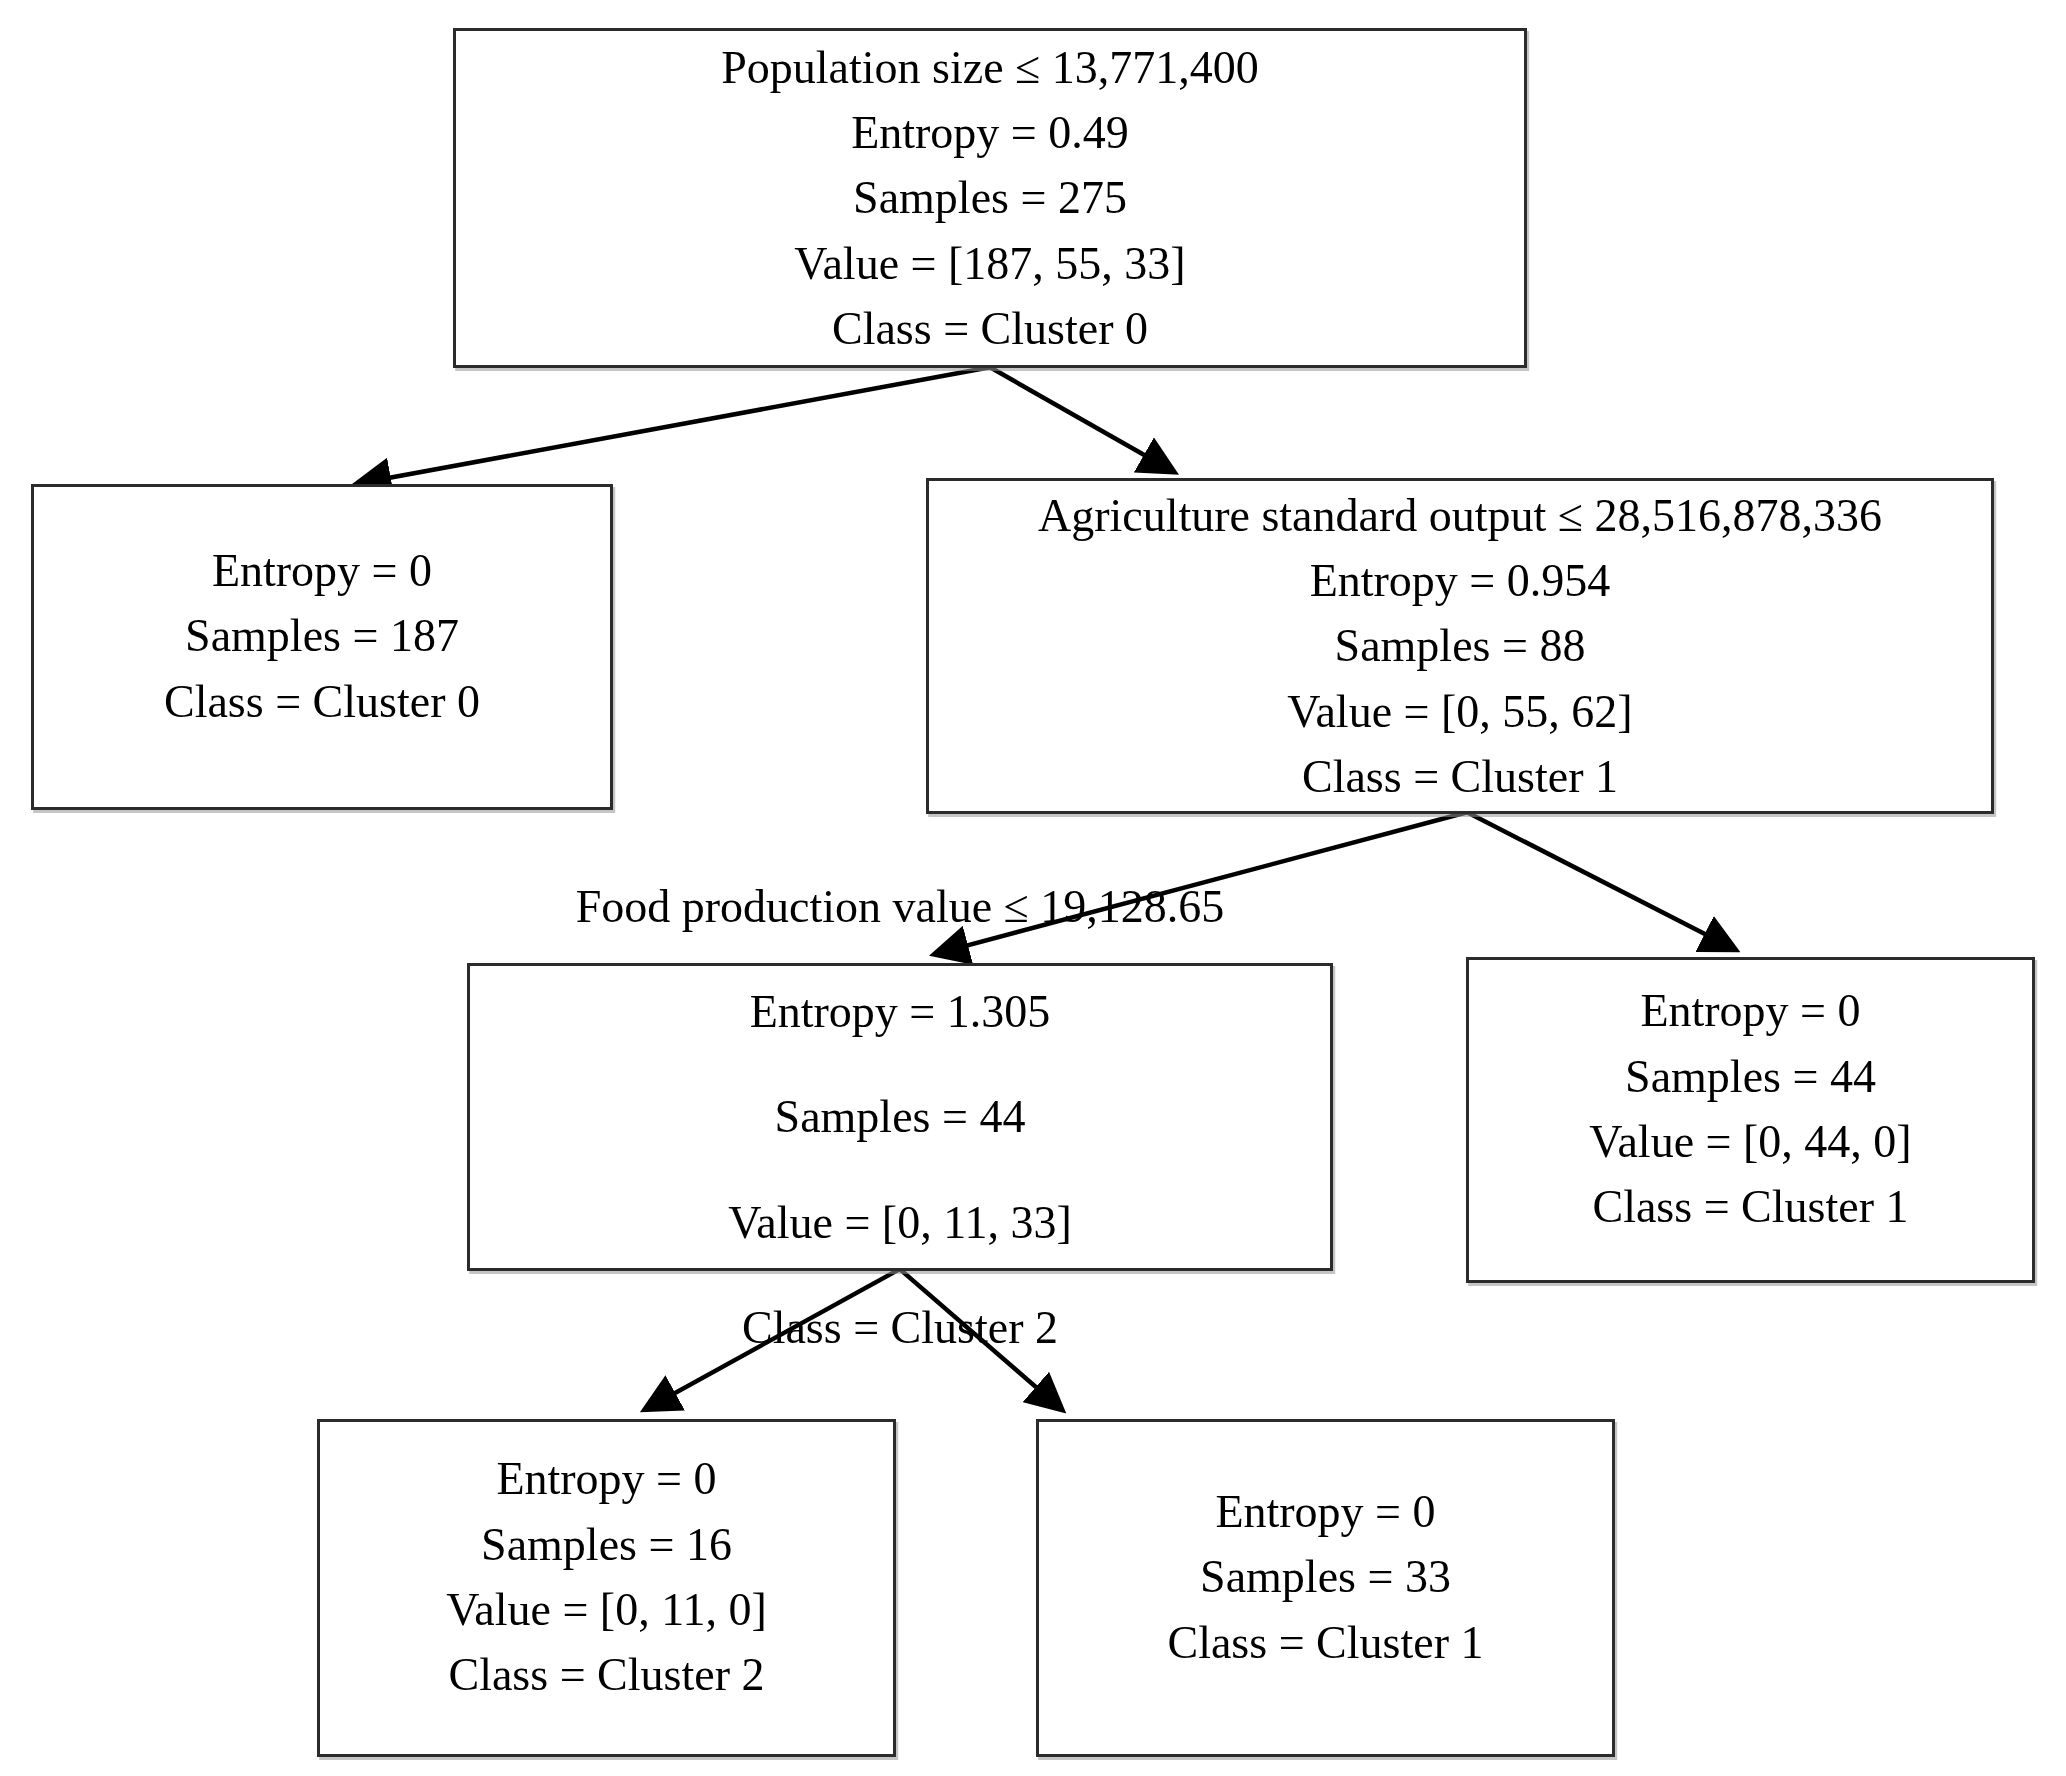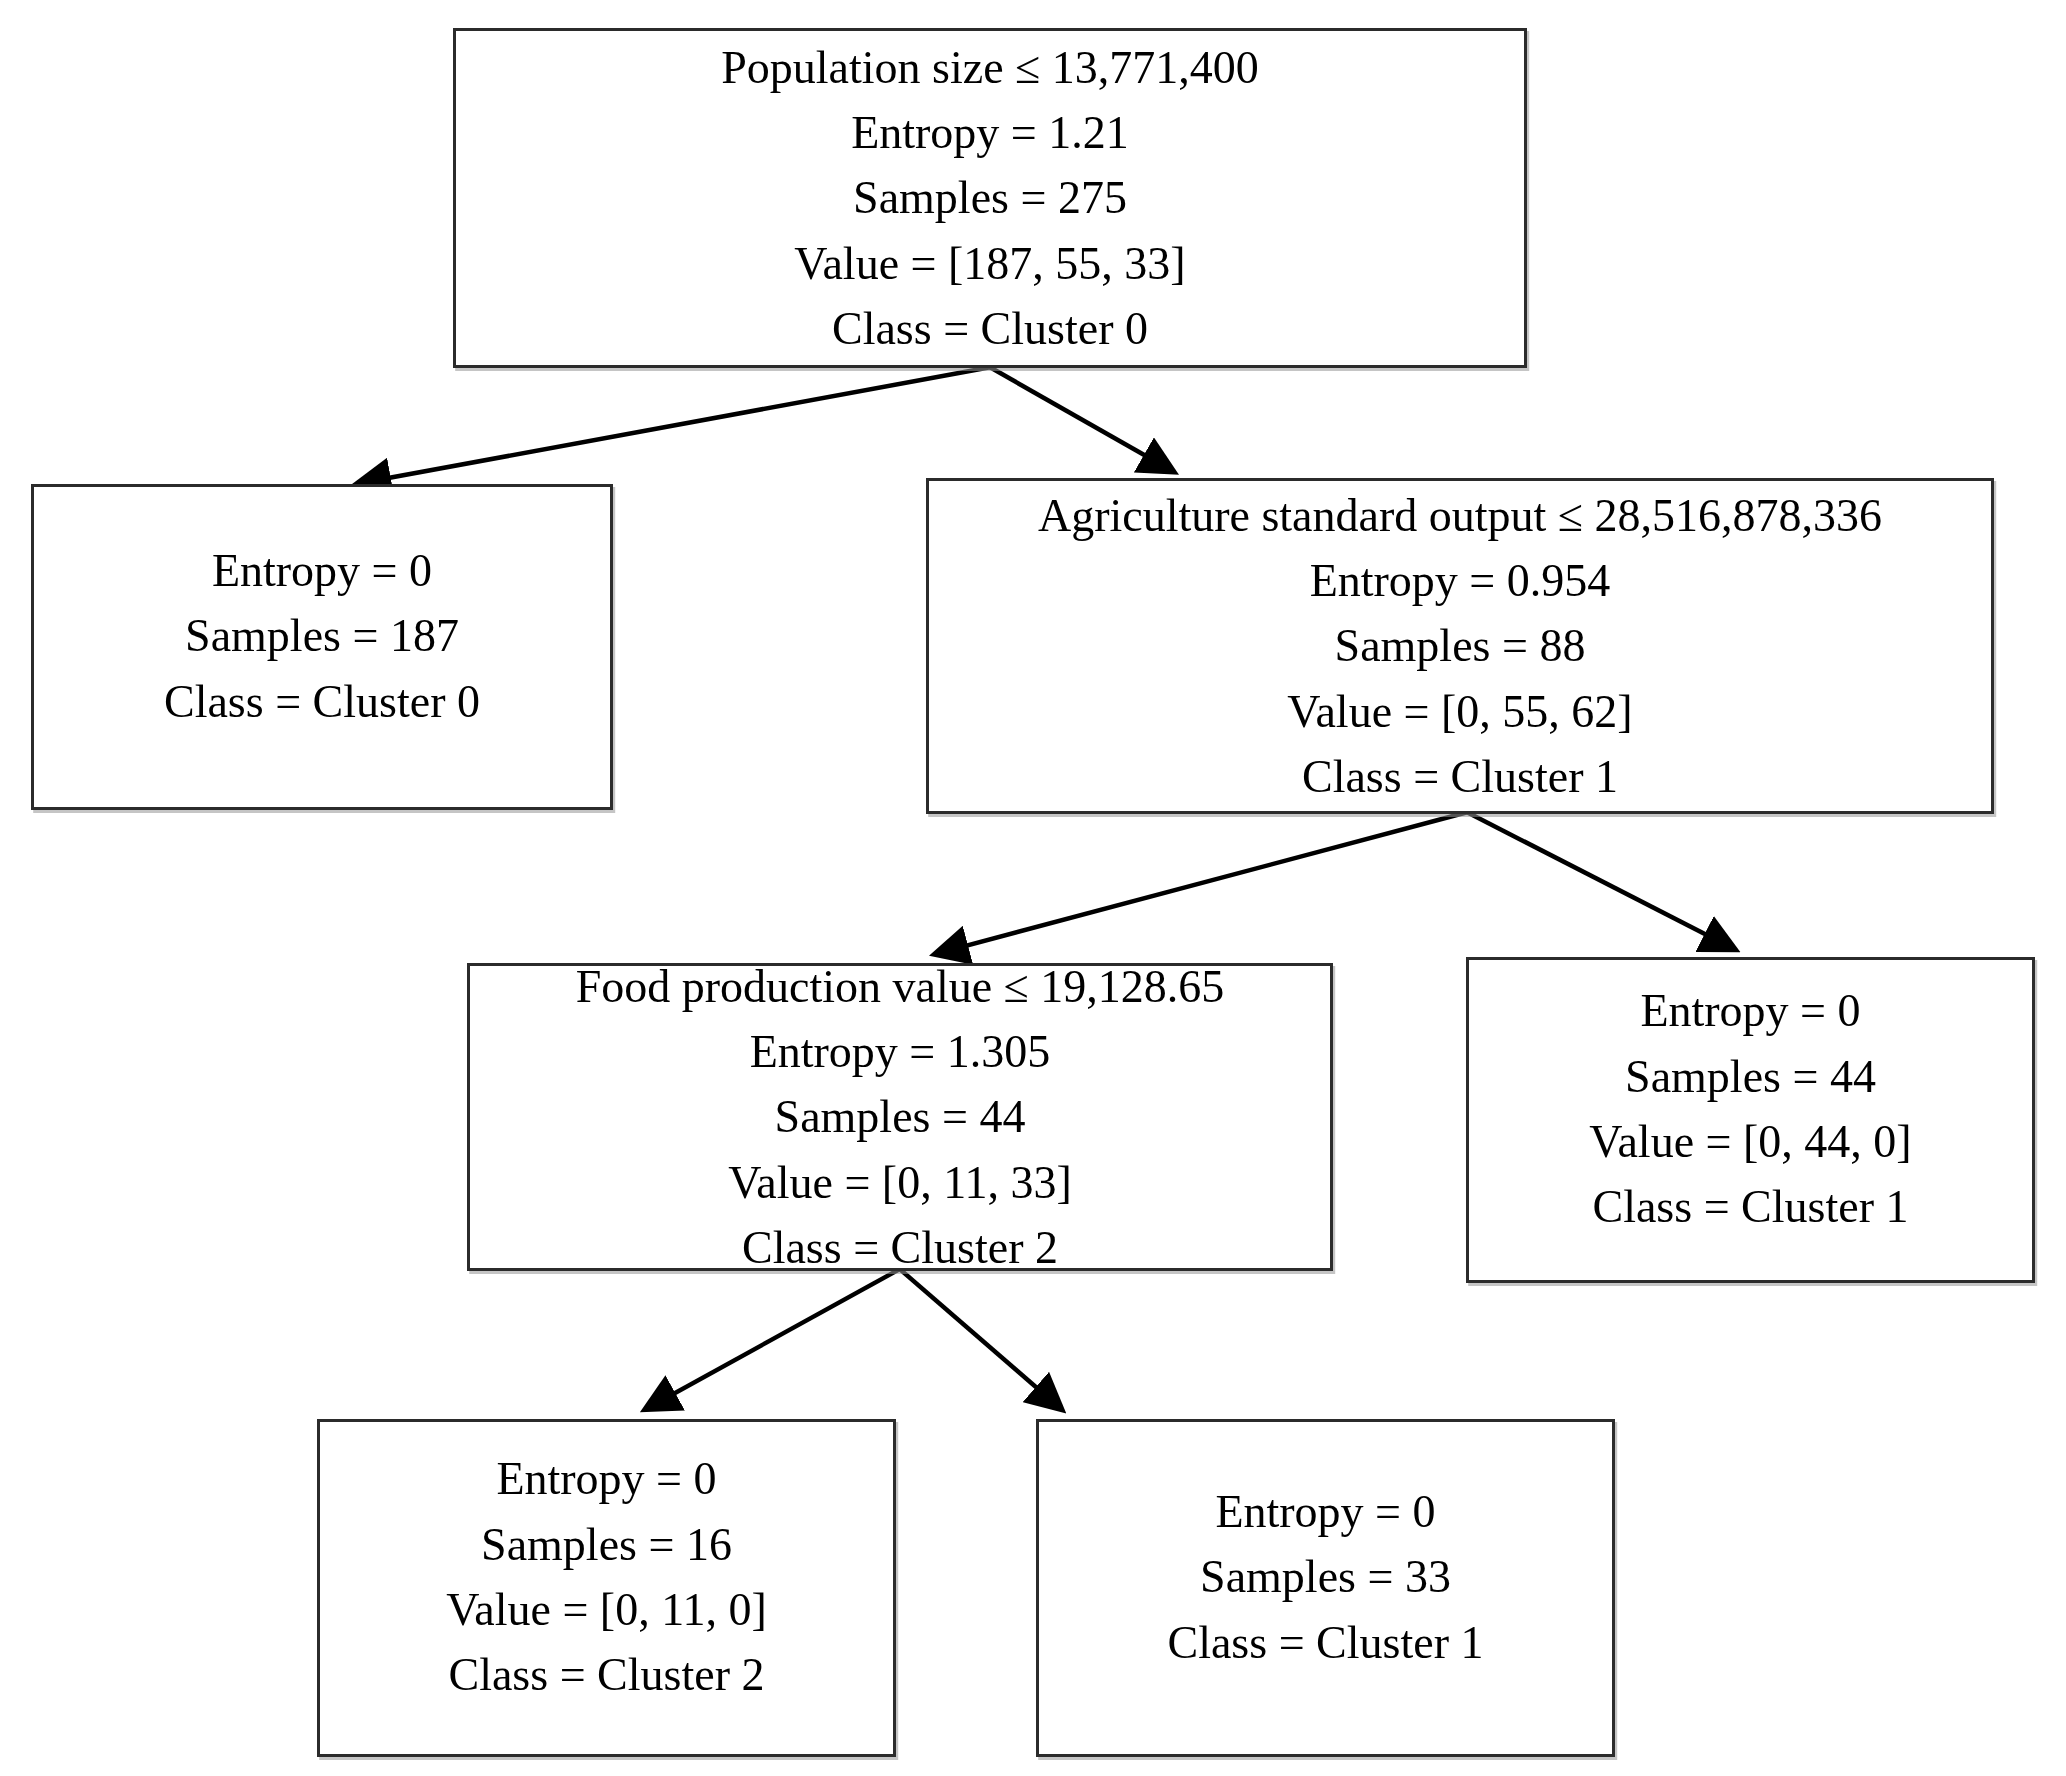--- a/index.html
+++ b/index.html
@@ -66,41 +66,41 @@
     <line x1="1326" y1="492" x2="478" y2="648" marker-end="url(#arrow)" stroke-width="8"></line>
     <line x1="1326" y1="492" x2="1572" y2="632" marker-end="url(#arrow)"></line>
     <line x1="1965" y1="1088" x2="1252" y2="1278" marker-end="url(#arrow)"></line>
     <line x1="1965" y1="1088" x2="2324" y2="1272" marker-end="url(#arrow)"></line>
     <line x1="1205" y1="1700" x2="864" y2="1888" marker-end="url(#arrow)"></line>
     <line x1="1205" y1="1700" x2="1422" y2="1888" marker-end="url(#arrow)"></line>
   </svg>
 
   <div class="node" style="left:453px; top:28px; width:1074px; height:340px;">
     <p>Population size ≤ 13,771,400</p>
-    <p>Entropy = 1.21</p>
+    <p>Entropy = 0.49</p>
     <p>Samples = 275</p>
     <p>Value = [187, 55, 33]</p>
     <p>Class = Cluster 0</p>
   </div>
 
   <div class="node leaf" style="left:31px; top:484px; width:582px; height:326px;">
     <p>Entropy = 0</p>
     <p>Samples = 187</p>
     <p>Class = Cluster 0</p>
   </div>
 
   <div class="node" style="left:926px; top:478px; width:1068px; height:336px;">
     <p>Agriculture standard output ≤ 28,516,878,336</p>
     <p>Entropy = 0.954</p>
     <p>Samples = 88</p>
     <p>Value = [0, 55, 62]</p>
     <p>Class = Cluster 1</p>
   </div>
 
-  <div class="node" style="left:467px; top:963px; width:866px; height:308px;">
+  <div class="node" style="left:467px; top:963px; width:866px; height:308px;gap:40px;">
     <p>Food production value ≤ 19,128.65</p>
     <p>Entropy = 1.305</p>
     <p>Samples = 44</p>
     <p>Value = [0, 11, 33]</p>
     <p>Class = Cluster 2</p>
   </div>
 
   <div class="node leaf" style="left:1466px; top:957px; width:569px; height:326px;">
     <p>Entropy = 0</p>
     <p>Samples = 44</p>

